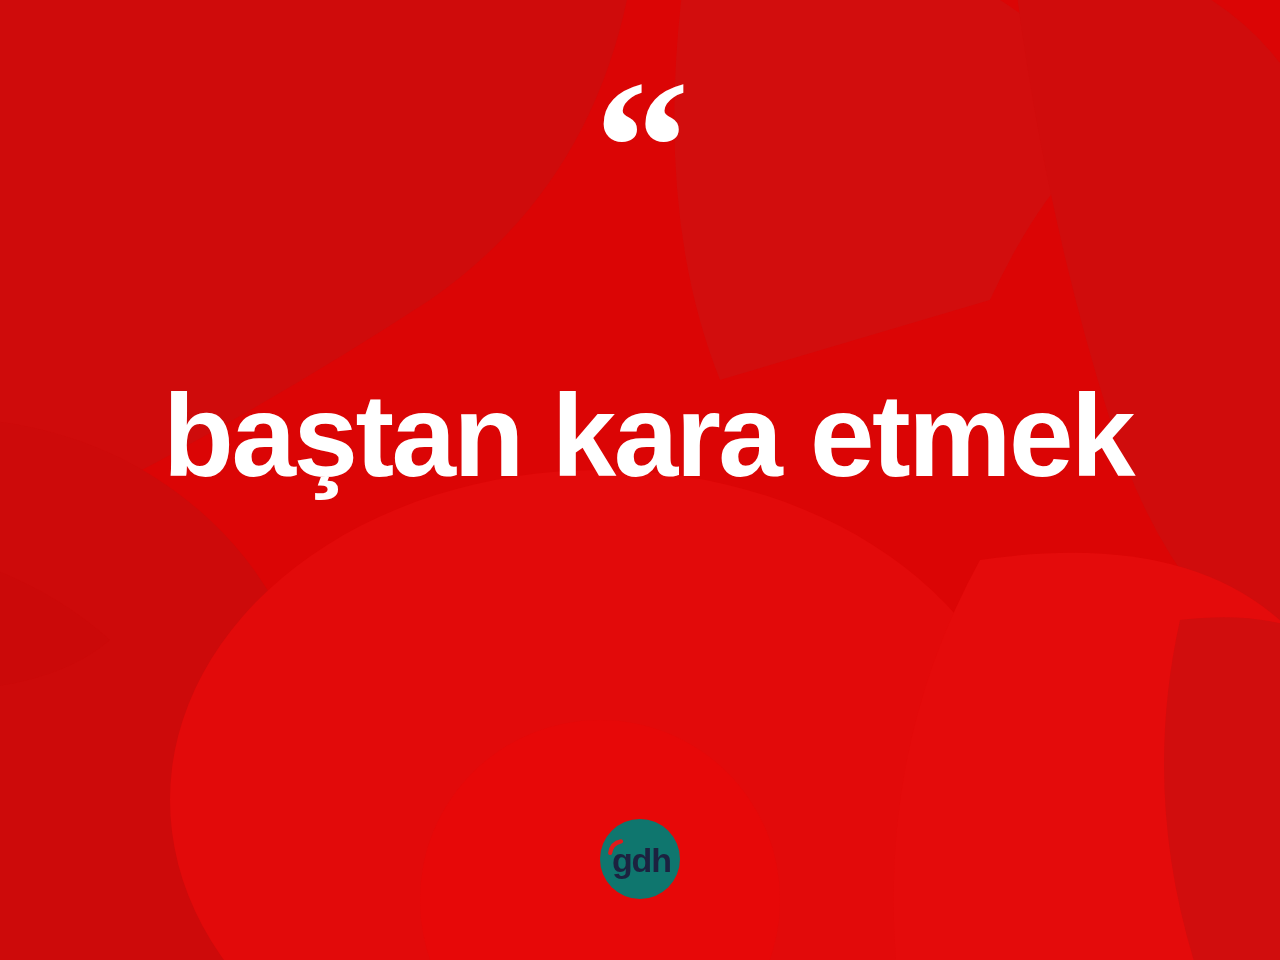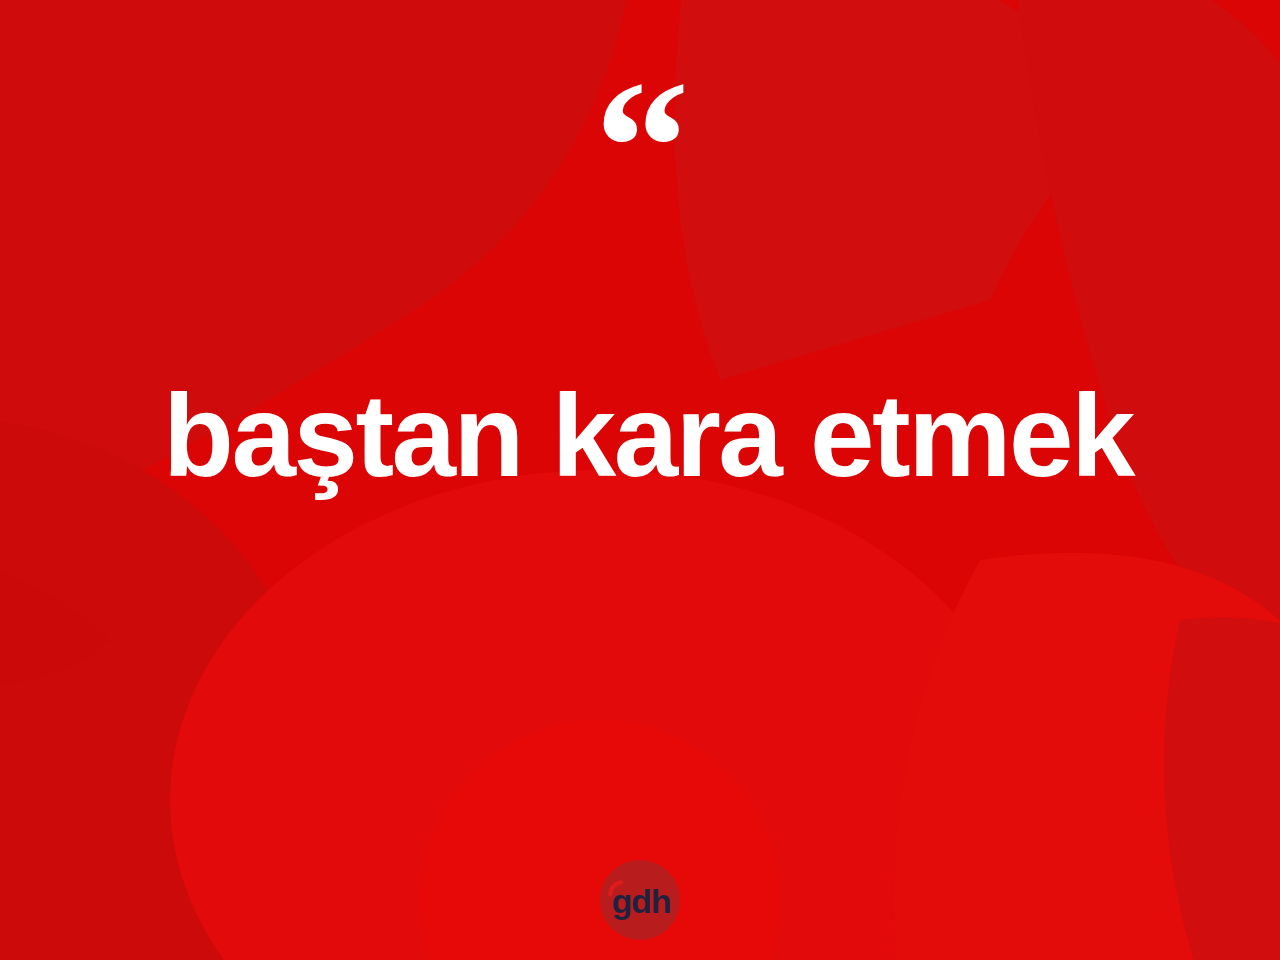--- a/index.html
+++ b/index.html
@@ -79,25 +79,25 @@
     font-size: 54px;
     font-weight: 400;
     line-height: 1.0;
     letter-spacing: -0.5px;
   }
 
   
   .logo-badge {
     position: absolute;
     left: 600px;
-    top: 860px;
+    top: 819px;
     width: 80px;
     height: 80px;
     border-radius: 50%;
-    background: #b91c1c;
+    background: #0f766e;
     display: flex;
     align-items: center;
     justify-content: center;
   }
 
   .logo-badge svg {
     display: block;
   }
 </style>
 </head>

